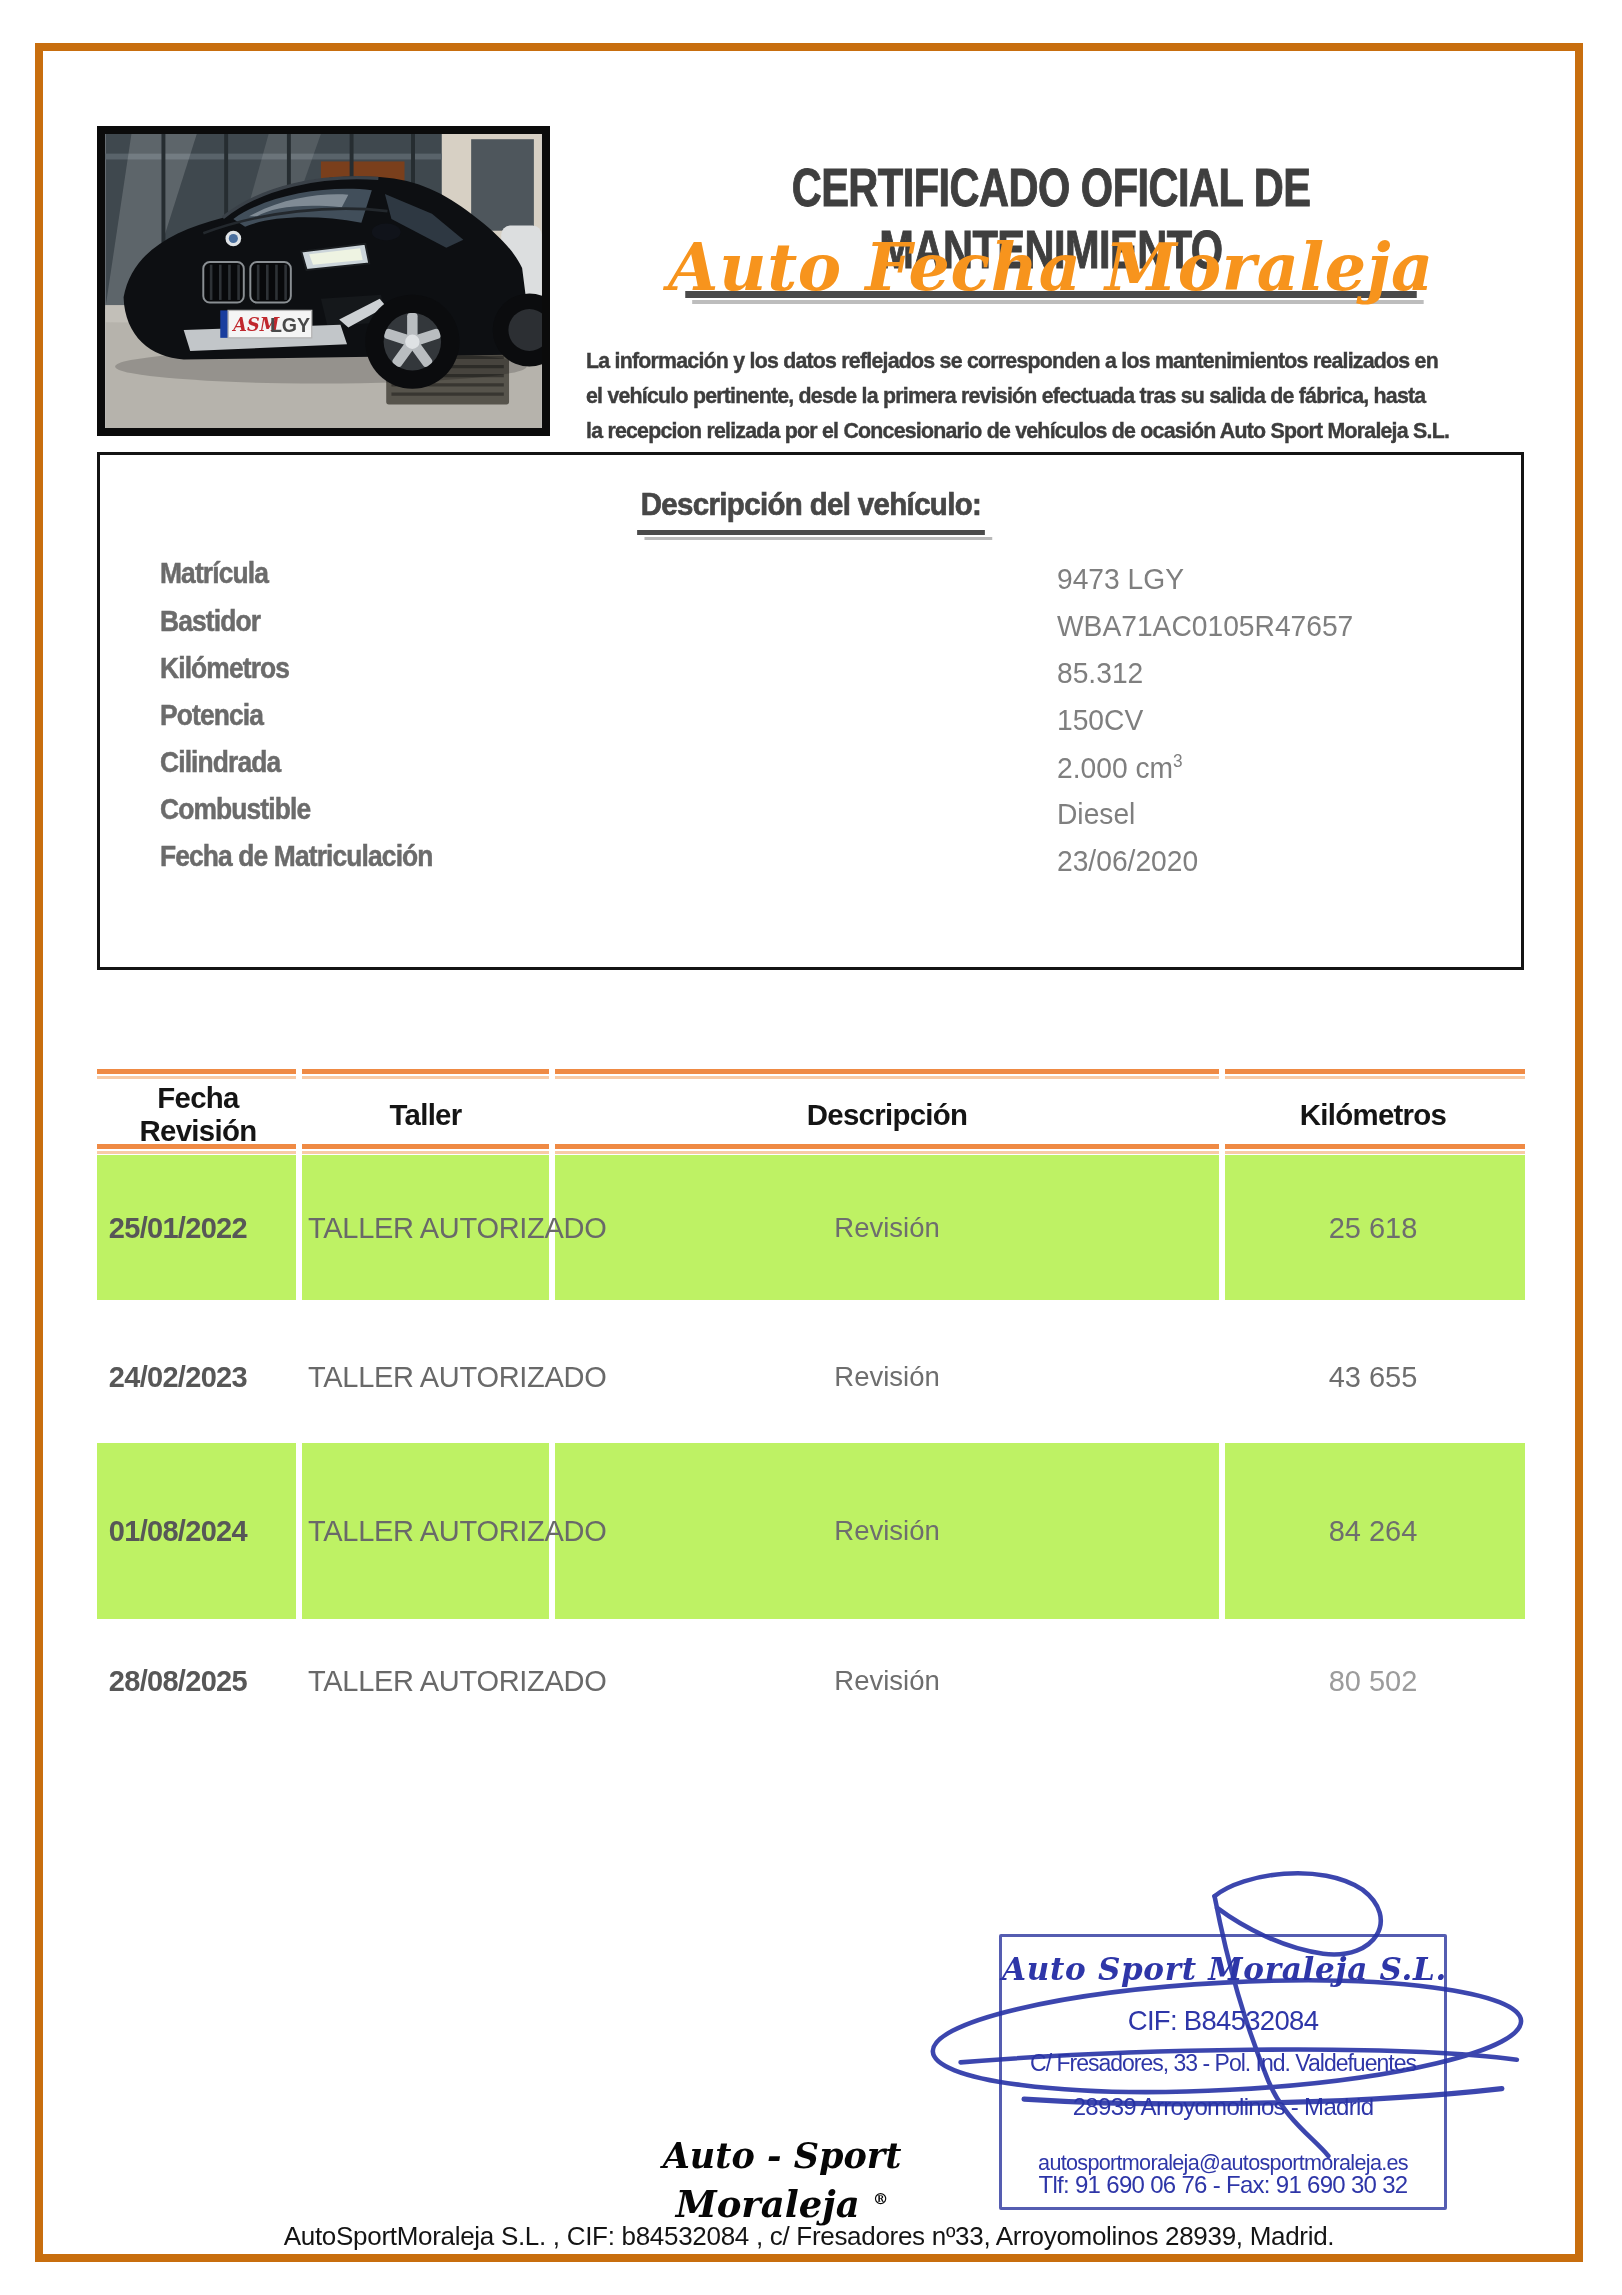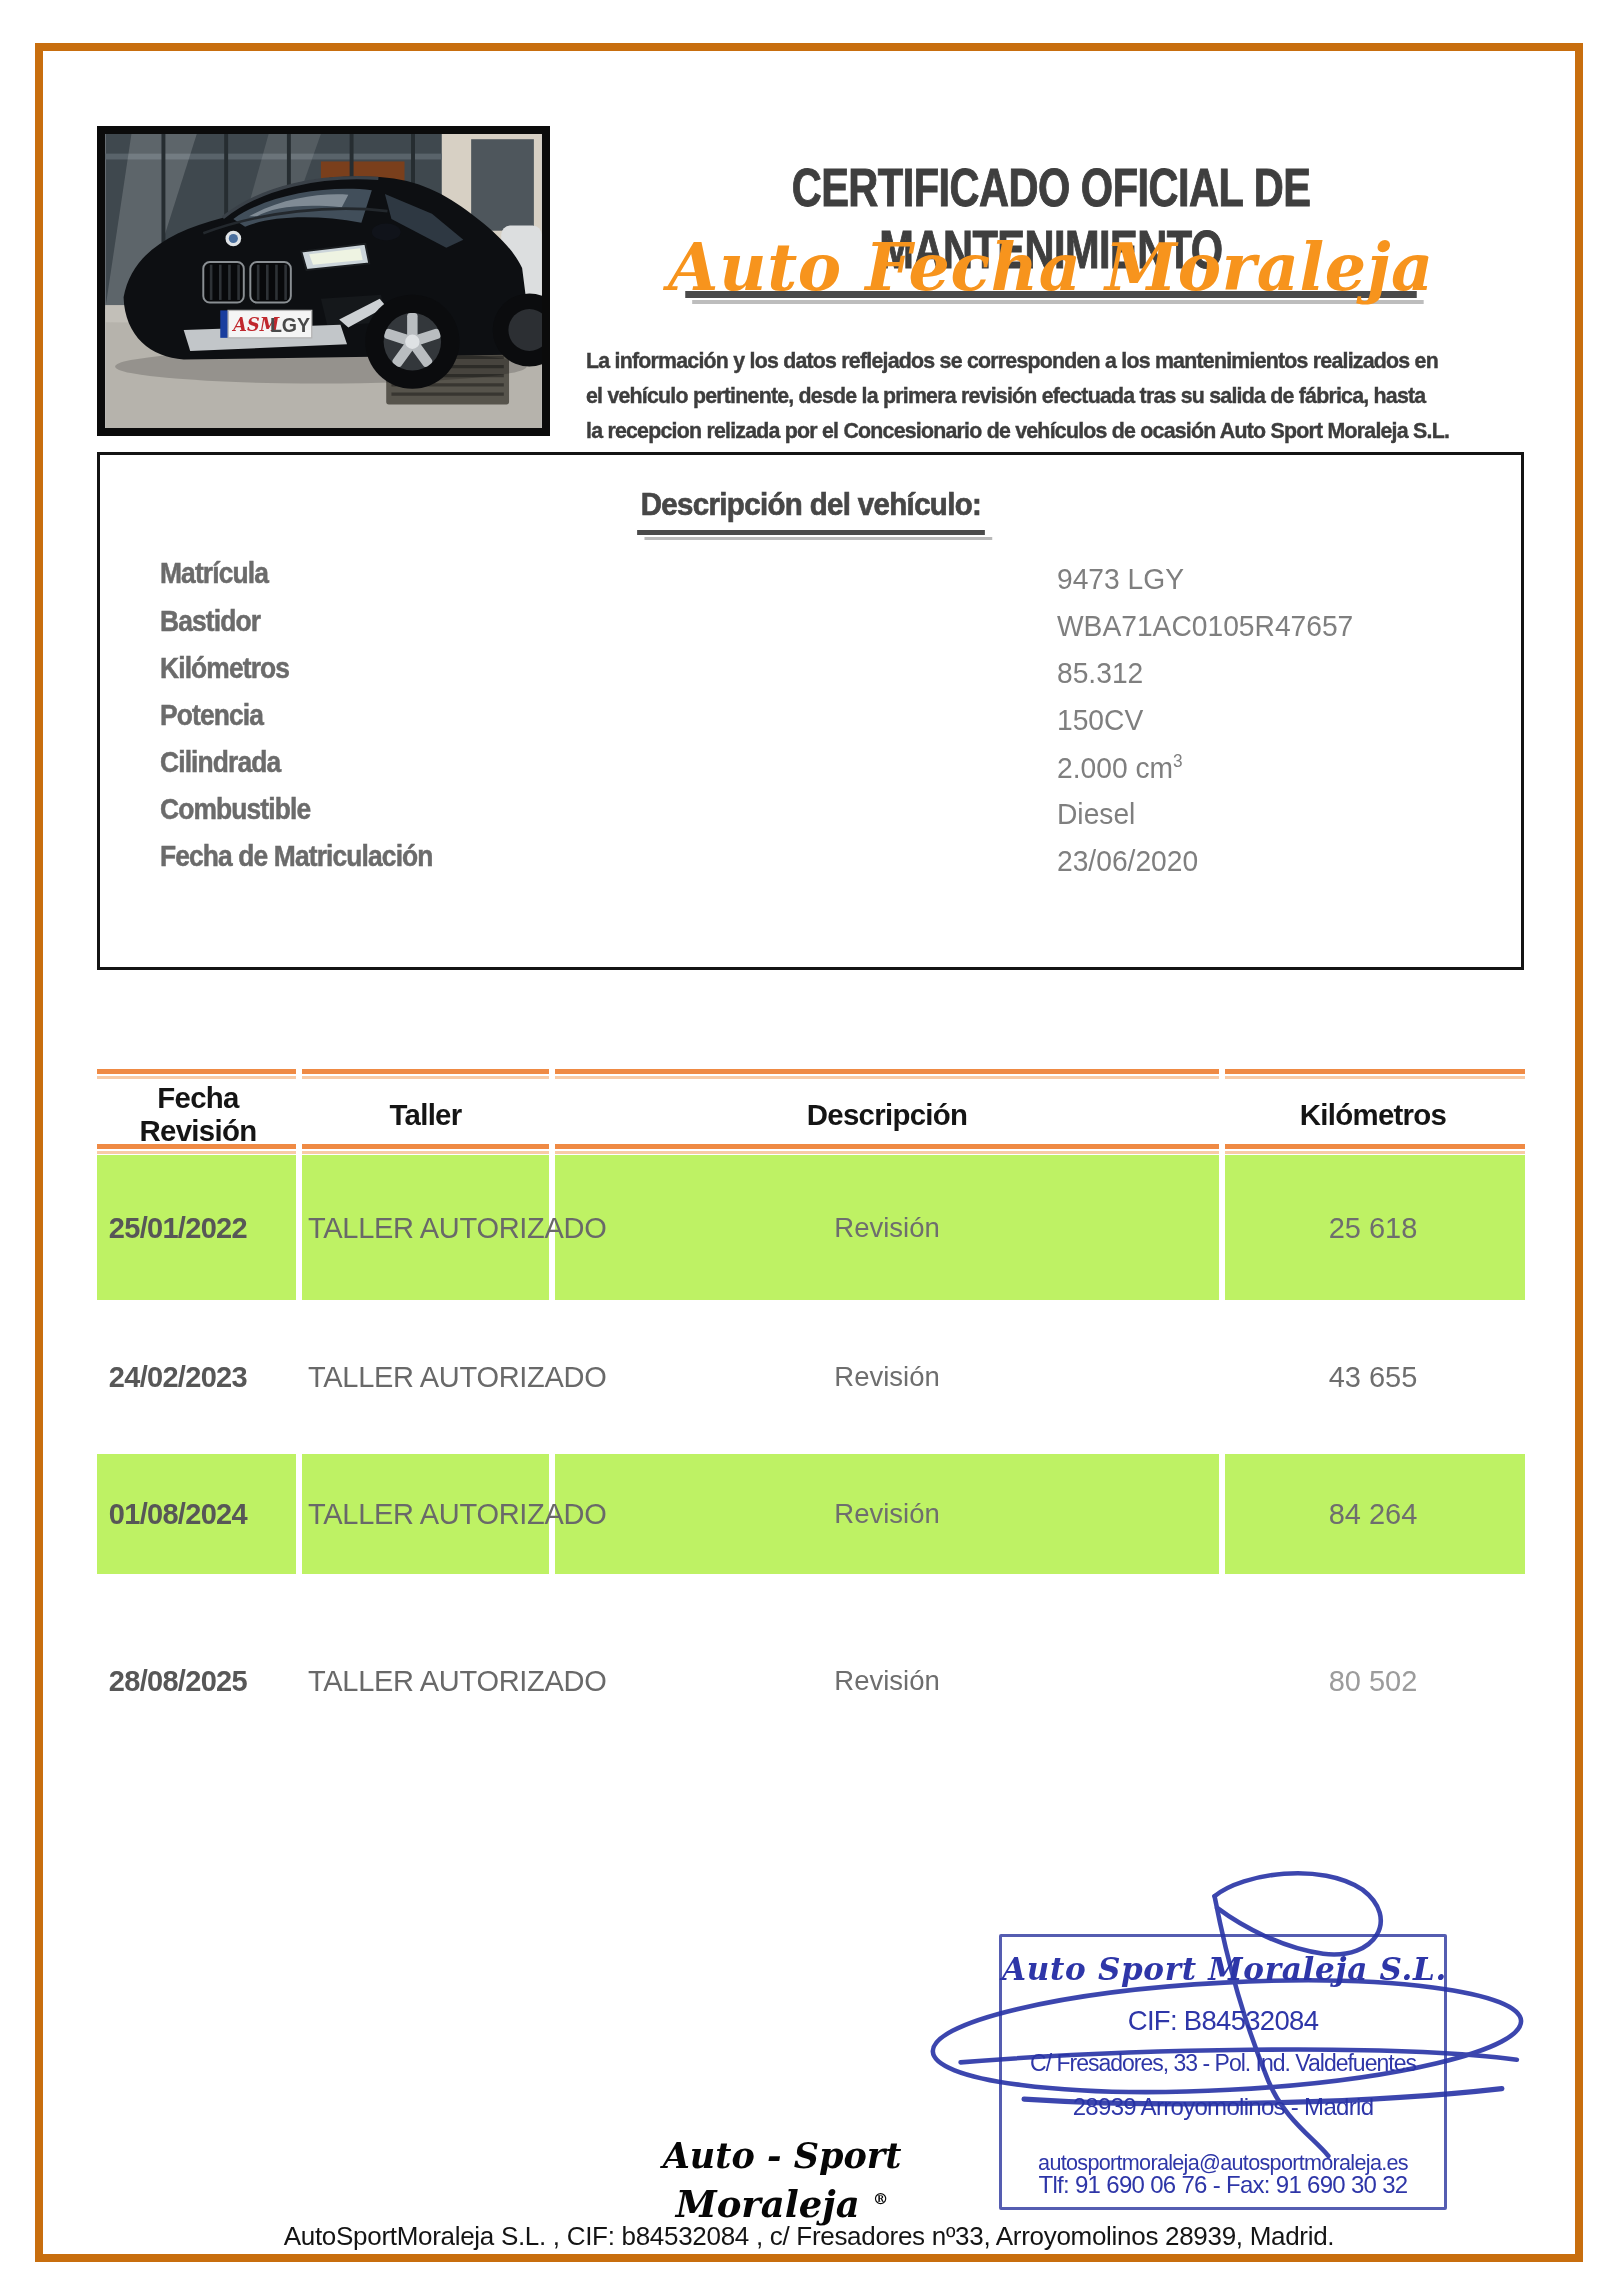--- a/index.html
+++ b/index.html
@@ -211,21 +211,21 @@
       <span class="cell c-taller">TALLER AUTORIZADO</span>
       <span class="cell c-desc">Revisión</span>
       <span class="cell c-km">25 618</span>
     </div>
     <div class="row" style="top:231px;height:154px;">
       <span class="cell c-fecha">24/02/2023</span>
       <span class="cell c-taller">TALLER AUTORIZADO</span>
       <span class="cell c-desc">Revisión</span>
       <span class="cell c-km">43 655</span>
     </div>
-    <div class="row hl" style="top:385px;height:120px;">
+    <div class="row hl" style="top:374px;height:176px;">
       <span class="cell c-fecha">01/08/2024</span>
       <span class="cell c-taller">TALLER AUTORIZADO</span>
       <span class="cell c-desc">Revisión</span>
       <span class="cell c-km">84 264</span>
     </div>
     <div class="row" style="top:533px;height:157px;">
       <span class="cell c-fecha">28/08/2025</span>
       <span class="cell c-taller">TALLER AUTORIZADO</span>
       <span class="cell c-desc">Revisión</span>
       <span class="cell c-km km-light">80 502</span>

